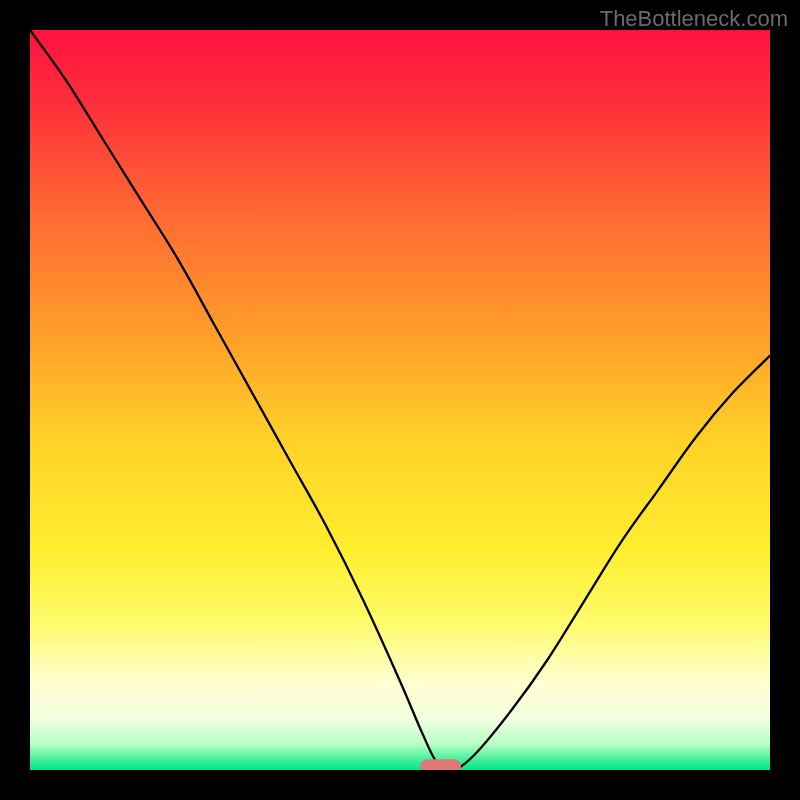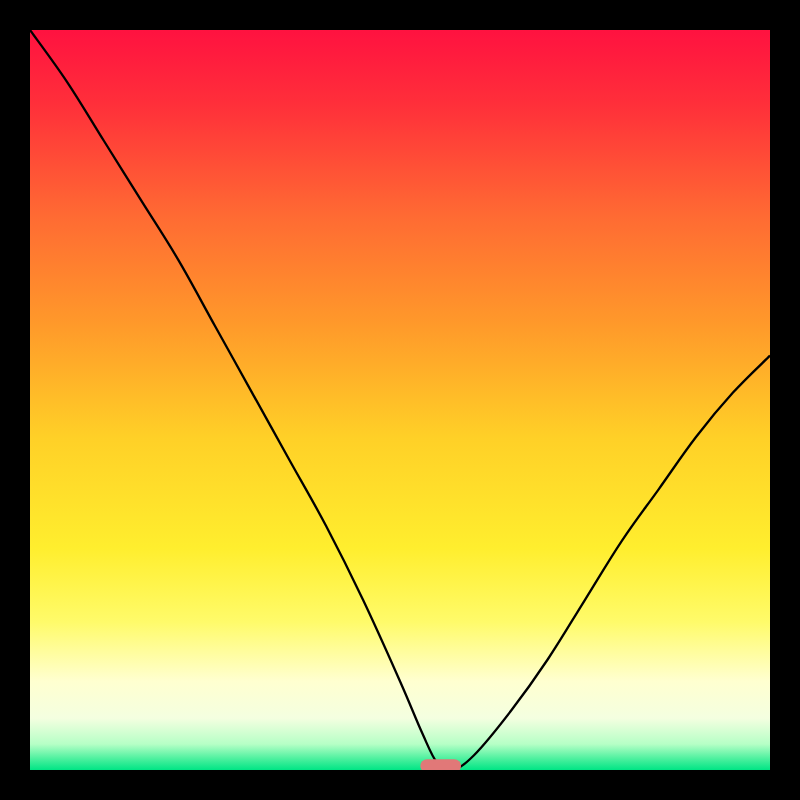--- a/index.html
+++ b/index.html
@@ -46,20 +46,21 @@
   .marker {
     fill: #e17878;
     stroke: none;
   }
 </style>
 </head>
 <body>
 
 <div class="frame">
 
+  <div class="watermark">TheBottleneck.com</div>
 
   <div class="plot">
     <svg id="chart-svg" width="740" height="740" viewBox="0 0 740 740">
       <defs>
         <linearGradient id="bg-grad" x1="0" y1="0" x2="0" y2="1">
             <stop offset="0.00%" stop-color="#ff1240"></stop>
             <stop offset="10.00%" stop-color="#ff2f3a"></stop>
             <stop offset="25.00%" stop-color="#ff6a33"></stop>
             <stop offset="40.00%" stop-color="#ff9a2a"></stop>
             <stop offset="55.00%" stop-color="#ffd027"></stop>

